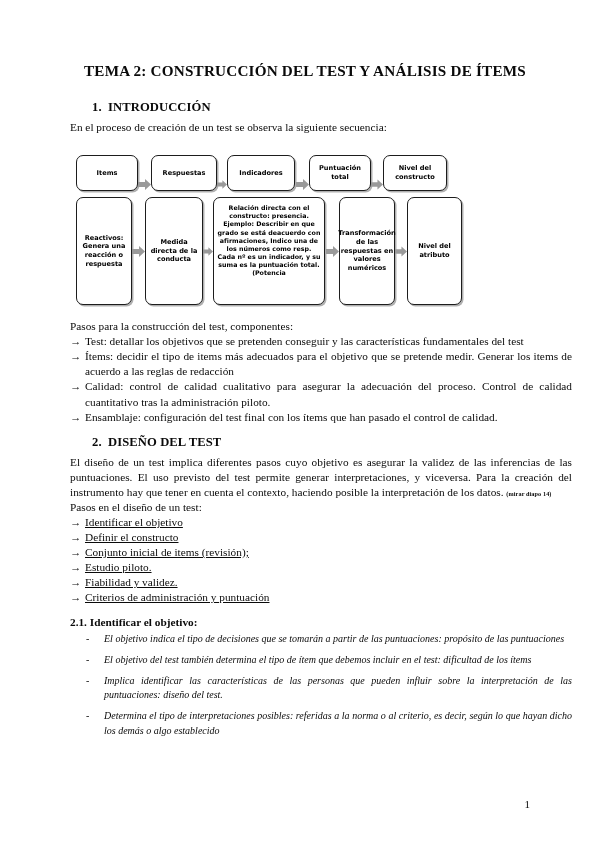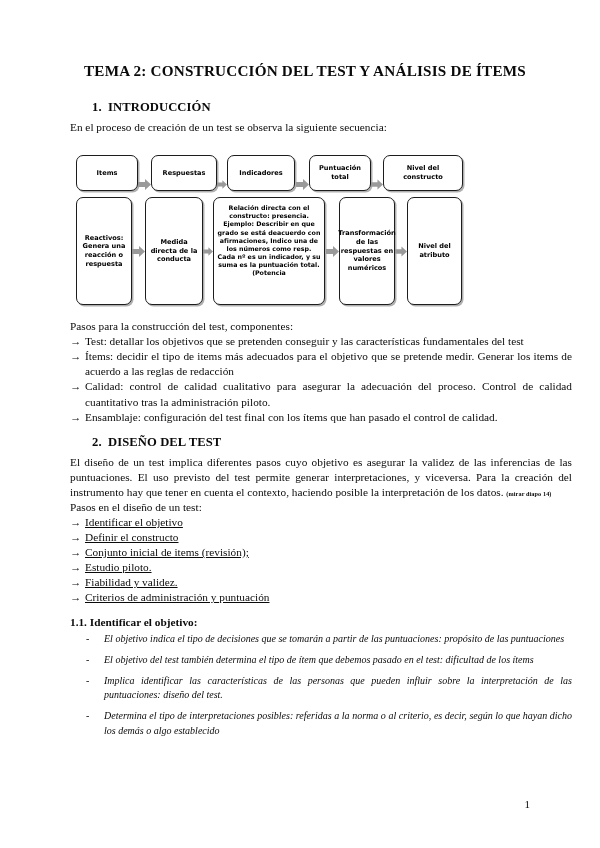--- a/index.html
+++ b/index.html
@@ -124,21 +124,21 @@
     padding: 2px 3px;
     box-sizing: border-box;
   }
   .row1 .node { height: 36px; }
   .row2 .node { align-self: stretch; }
 
   .n-w1 { width: 62px; }
   .n-w2 { width: 66px; }
   .n-w3 { width: 68px; }
   .n-w4 { width: 62px; }
-  .n-w5 { width: 80px; }
+  .n-w5 { width: 64px; }
 
   .r2-w1 { width: 56px; }
   .r2-w2 { width: 58px; }
   .r2-w3 { width: 112px; font-size: 6.3px; line-height: 1.3; align-items: flex-start; padding-top: 6px; }
   .r2-w4 { width: 56px; }
   .r2-w5 { width: 55px; }
 
   .arrow {
     flex: 0 0 auto;
     width: 16px;
@@ -251,23 +251,23 @@
   <p class="body-line">Pasos en el diseño de un test:</p>
   <ul class="arrow-list underlined">
     <li><span class="u">Identificar el objetivo</span></li>
     <li><span class="u">Definir el constructo</span></li>
     <li><span class="u">Conjunto inicial de items (revisión);</span></li>
     <li><span class="u">Estudio piloto.</span></li>
     <li><span class="u">Fiabilidad y validez.</span></li>
     <li><span class="u">Criterios de administración y puntuación</span></li>
   </ul>
 
-  <div class="sub-head blk">1.1. Identificar el objetivo:</div>
+  <div class="sub-head blk">2.1. Identificar el objetivo:</div>
   <ul class="dash-list">
     <li>El objetivo indica el tipo de decisiones que se tomarán a partir de las puntuaciones: propósito de las puntuaciones</li>
-    <li>El objetivo del test también determina el tipo de ítem que debemos pasado en el test: dificultad de los ítems</li>
+    <li>El objetivo del test también determina el tipo de ítem que debemos incluir en el test: dificultad de los ítems</li>
     <li>Implica identificar las características de las personas que pueden influir sobre la interpretación de las puntuaciones: diseño del test.</li>
     <li>Determina el tipo de interpretaciones posibles: referidas a la norma o al criterio, es decir, según lo que hayan dicho los demás o algo establecido</li>
   </ul>
 
   <div class="page-number">1</div>
 
 </div>
 
 </body></html>

